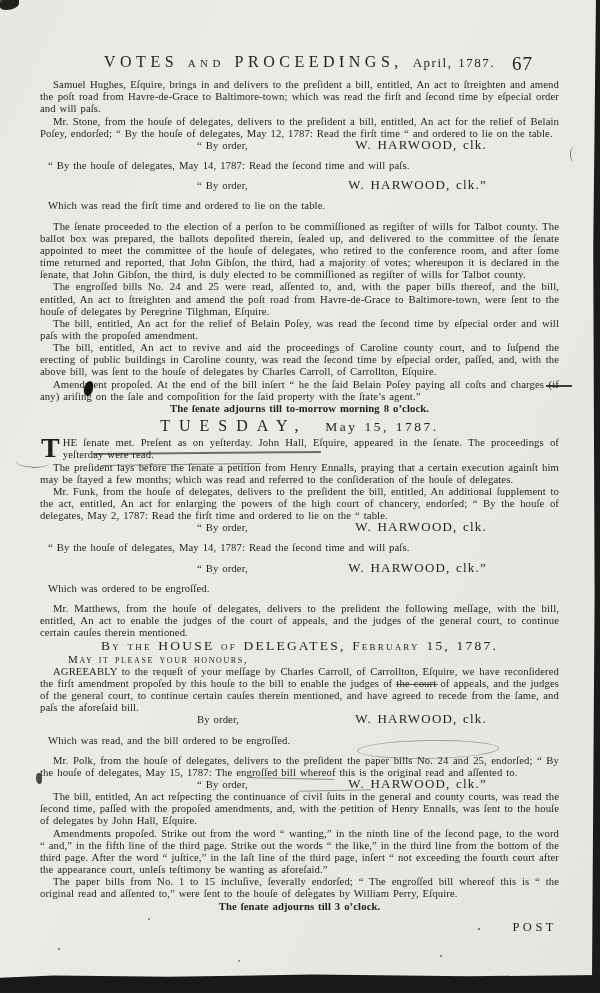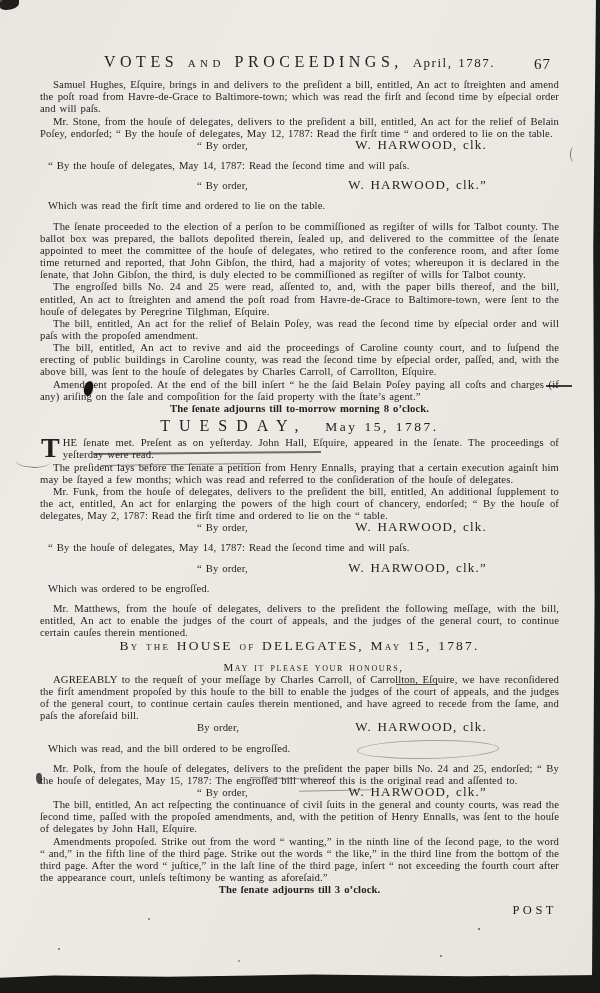--- a/index.html
+++ b/index.html
@@ -13,34 +13,34 @@
   }
   .content{
     position:absolute;left:40px;top:56px;width:519px;
     font-size:10.7px;line-height:12.15px;
     text-align:justify;word-spacing:1.1px;letter-spacing:.1px;
   }
   
   .masthead{position:relative;text-align:center;margin-bottom:9px;white-space:nowrap;}
   .masthead .title{font-variant:small-caps;font-size:16px;letter-spacing:4.5px;text-align:right;}
   .masthead .mdate{font-size:13px;letter-spacing:1.5px;margin-left:6px;}
-  .pagenum{position:absolute;right:8px;top:2px;font-size:15px;letter-spacing:1px;}
+  .pagenum{position:absolute;right:26px;top:2px;font-size:19px;letter-spacing:1px;}
   
   .p{margin:0;text-indent:13px;}
   .line{margin:8px;text-indent:0;}
   .att{margin:0;display:flex;padding-left:157px;text-align:center;}
   .att .att-right{margin-left:auto;margin-right:72px;letter-spacing:1.2px;font-size:13px;}
   .center{margin:0;text-align:center;text-indent:0;font-weight:bold;}
   .day-heading{margin:6px 0 3px;text-align:center;white-space:nowrap;}
   .day-heading .day{font-size:16px;letter-spacing:9px;}
   .day-heading .ddate{font-size:13.5px;letter-spacing:2.5px;margin-left:14px;}
   .dropcap-p{margin:0;text-indent:0;}
   .dropcap{float:left;font-size:28px;line-height:23px;padding:0 3px 0 1px;font-weight:bold;}
   .house-heading{margin:2px 0 0;text-align:center;font-variant:small-caps;font-size:13.5px;letter-spacing:2.2px;text-indent:0;}
-  .honours{margin:8px 0 0 28px;font-variant:small-caps;font-size:11px;letter-spacing:1.6px;text-align:center;text-indent:0;}
+  .honours{margin:0 0 0 28px;font-variant:small-caps;font-size:11px;letter-spacing:1.6px;text-align:left;text-indent:0;}
   .catchword{margin-top:9px;text-align:right;font-size:12.5px;letter-spacing:3.5px;padding-right:2px;}
   
   .edge-right{position:absolute;top:0;right:0;width:9px;height:993px;background:#1b1b1a;
     clip-path:polygon(55% 0,100% 0,100% 100%,10% 100%,40% 60%,25% 25%);}
   .edge-bottom{position:absolute;left:0;bottom:0;width:600px;height:19px;background:#191918;
     clip-path:polygon(0 20%,9% 8%,28% 14%,52% 3%,78% 12%,100% 5%,100% 100%,0 100%);}
   .corner-blob{position:absolute;left:0;top:0;width:19px;height:10px;background:#201f1e;border-radius:0 0 70% 30%;}
   .ink{position:absolute;pointer-events:none;}
   .ink-strike1{left:93px;top:452px;width:228px;height:1.5px;background:#2c2a27;opacity:.65;transform:rotate(-.5deg);}
   .ink-strike2{left:101px;top:464px;width:160px;height:1.3px;background:#2c2a27;opacity:.55;transform:rotate(-.8deg);}
@@ -119,39 +119,40 @@
     </div>
     <p class="line">“ By the houſe of delegates, May 14, 1787: Read the ſecond time and will paſs.</p>
     <div class="att">
       <span>“ By order,</span>
       <span class="att-right">W. HARWOOD, clk.”</span>
     </div>
     <p class="line">Which was ordered to be engroſſed.</p>
 
     <p class="p">Mr. Matthews, from the houſe of delegates, delivers to the preſident the following meſſage, with the bill, entitled, An act to enable the judges of the court of appeals, and the judges of the general court, to continue certain cauſes therein mentioned.</p>
 
-    <p class="house-heading">By the HOUSE of DELEGATES, May 15, 1787.</p>
+    <p class="house-heading">By the HOUSE of DELEGATES, February 15, 1787.</p>
     <p class="honours">May it please your honours,</p>
 
     <p class="p">AGREEABLY to the requeſt of your meſſage by Charles Carroll, of Carrollton, Eſquire, we have reconſidered the firſt amendment propoſed by this houſe to the bill to enable the judges of the court of appeals, and the judges of the general court, to continue certain cauſes therein mentioned, and have agreed to recede from the ſame, and paſs the aforeſaid bill.</p>
 
     <div class="att">
       <span>By order,</span>
       <span class="att-right">W. HARWOOD, clk.</span>
     </div>
     <p class="line">Which was read, and the bill ordered to be engroſſed.</p>
 
     <p class="p">Mr. Polk, from the houſe of delegates, delivers to the preſident the paper bills No. 24 and 25, endorſed; “ By the houſe of delegates, May 15, 1787: The engroſſed bill whereof this is the original read and aſſented to.</p>
     <div class="att">
       <span>“ By order,</span>
       <span class="att-right">W. HARWOOD, clk.”</span>
     </div>
 
     <p class="p">The bill, entitled, An act reſpecting the continuance of civil ſuits in the general and county courts, was read the ſecond time, paſſed with the propoſed amendments, and, with the petition of Henry Ennalls, was ſent to the houſe of delegates by John Hall, Eſquire.</p>
     <p class="p">Amendments propoſed.  Strike out from the word “ wanting,” in the ninth line of the ſecond page, to the word “ and,” in the fifth line of the third page.  Strike out the words “ the like,” in the third line from the bottom of the third page.  After the word “ juſtice,” in the laſt line of the third page, inſert “ not exceeding the fourth court after the appearance court, unleſs teſtimony be wanting as aforeſaid.”</p>
+    <p class="p">The paper bills from No. 1 to 15 incluſive, ſeverally endorſed; “ The engroſſed bill whereof this is “ the original read and aſſented to,” were ſent to the houſe of delegates by William Perry, Eſquire.</p>
 
     <p class="center">The ſenate adjourns till 3 o’clock.</p>
 
     <p class="catchword">POST</p>
 
   </div>
 
   <div class="corner-blob"></div>
   <div class="edge-right"></div>
   <div class="edge-bottom"></div>

